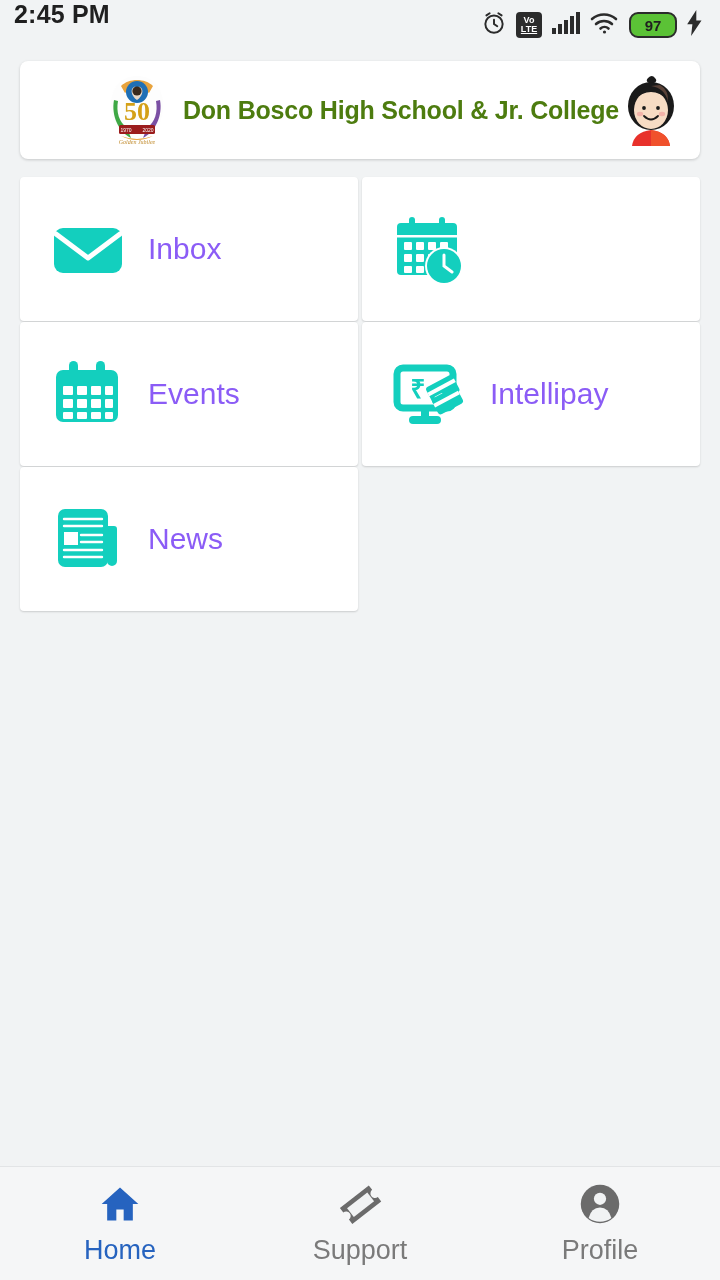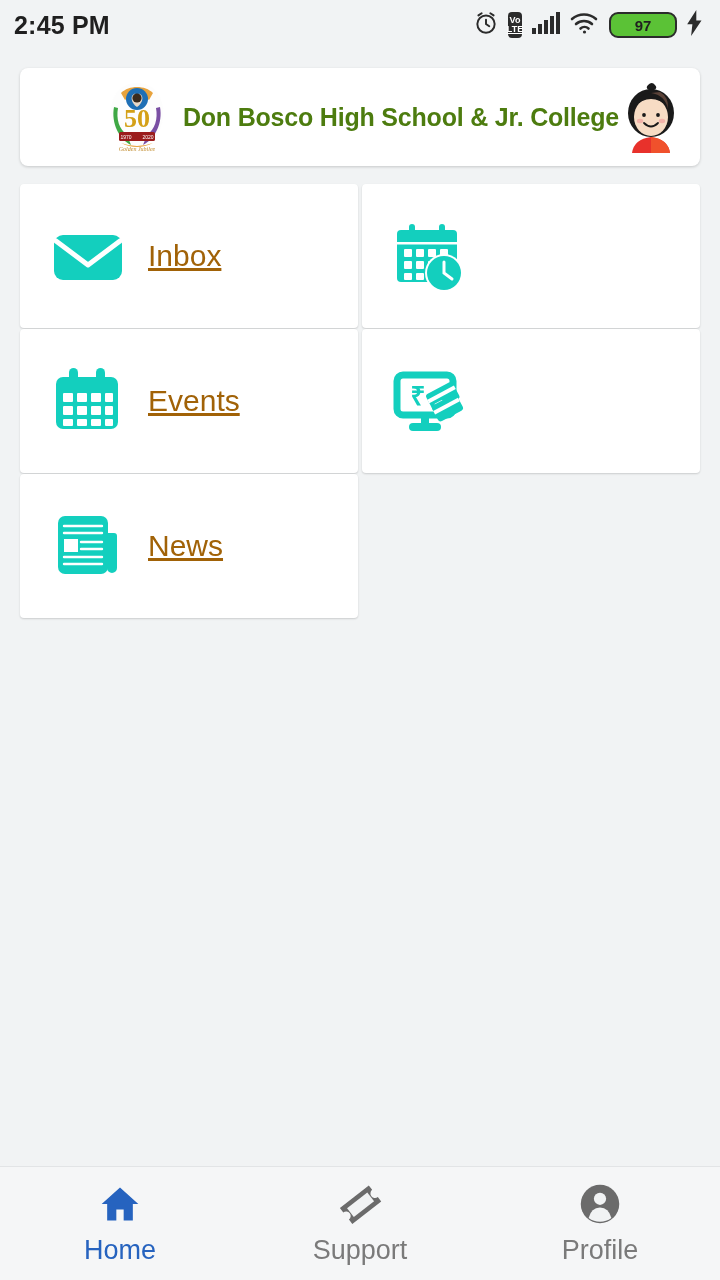--- a/index.html
+++ b/index.html
@@ -7,44 +7,44 @@
     width: 720px; height: 1280px;
     font-family: "Liberation Sans", sans-serif;
     background: #F1F3F4;
     overflow: hidden;
   }
   .phone { position: relative; width: 720px; height: 1280px; display: flex; flex-direction: column; background: #F1F3F4; }
 
   
   .statusbar {
     height: 50px; flex: 0 0 50px;
-    display: flex; align-items: center; justify-content: space-between;
+    display: flex; justify-content: space-between;
     padding: 0 16px 0 14px;
     background: #F1F3F4;
   }
   .status-time { font-size: 25px; font-weight: bold; color: #1f1f1f; letter-spacing: .2px; }
   .status-icons { display: flex; align-items: center; gap: 9px; }
   .ic { display: block; }
   .volte {
-    width: 14px; height: 26px; border-radius: 4px; background: #2b2b2b;
+    width: 26px; height: 26px; border-radius: 4px; background: #2b2b2b;
     color: #fff; display: flex; flex-direction: column; align-items: center; justify-content: center;
     line-height: 1; font-weight: bold;
   }
   .volte span:first-child { font-size: 9px; }
   .volte span:last-child { font-size: 9px; text-decoration: underline; }
   .battery {
     display: flex; align-items: center; justify-content: center;
-    width: 68px; height: 26px; border: 2.5px solid #2b2b2b; border-radius: 9px;
+    width: 48px; height: 26px; border: 2.5px solid #2b2b2b; border-radius: 9px;
     background: #5BC236; position: relative;
   }
   .battery .lvl { font-size: 15px; font-weight: bold; color: #1f1f1f; }
 
   
   .header-card {
-    margin: 18px 20px 0 20px; height: 98px;
+    margin: 11px 20px 0 20px; height: 98px;
     background: #ffffff; border-radius: 8px;
     box-shadow: 0 1px 3px rgba(0,0,0,.18);
     display: flex; align-items: center; justify-content: center;
     position: relative; padding: 0 14px;
   }
   .school-logo { width: 72px; height: 80px; flex: 0 0 72px; }
   .school-name {
     font-size: 25px; font-weight: bold; color: #4d7c0f;
     margin-left: 10px; white-space: nowrap; letter-spacing: -.2px;
   }
@@ -56,21 +56,21 @@
     display: grid; grid-template-columns: 1fr 1fr; grid-auto-rows: 144px;
     column-gap: 4px; row-gap: 1px;
   }
   .tile {
     background: #ffffff; border-radius: 4px;
     box-shadow: 0 1px 2px rgba(0,0,0,.16);
     display: flex; align-items: center; padding-left: 30px; gap: 22px;
     cursor: pointer;
   }
   .tile-icon { width: 76px; height: 76px; flex: 0 0 76px; display: flex; align-items: center; justify-content: center; }
-  .tile-label { font-size: 30px; color: #a16207; text-decoration: underline; }
+  .tile-label { font-size: 30px; color: #8b5cf6; }
 
   
   .spacer { flex: 1 1 auto; }
   .bottomnav {
     flex: 0 0 114px; height: 114px; background: #F5F6F7;
     border-top: 1px solid #E2E4E6;
     display: flex; align-items: center;
   }
   .nav-item {
     flex: 1 1 0; display: flex; flex-direction: column;
@@ -248,20 +248,21 @@
             <rect x="38" y="24" width="30" height="19" rx="3" fill="#13CFBE"></rect>
             <rect x="38" y="29" width="30" height="4" fill="#ffffff"></rect>
             <rect x="42" y="36" width="9" height="4" rx="1" fill="#ffffff"></rect>
           </g>
           <g transform="rotate(-28 56 48)">
             <rect x="43" y="36" width="28" height="18" rx="3" fill="#13CFBE"></rect>
             <rect x="43" y="41" width="28" height="4" fill="#ffffff"></rect>
           </g>
         </svg>
       </span>
+      <span class="tile-label">Intellipay</span>
     </div>
 
     <div class="tile">
       <span class="tile-icon">
         <svg viewBox="0 0 76 76" width="76" height="76">
           <path d="M56 24 h8 a4 4 0 0 1 4 4 v32 a6 6 0 0 1 -12 0Z" fill="#13CFBE" stroke="#ffffff" stroke-width="2"></path>
           <rect x="8" y="8" width="50" height="58" rx="7" fill="#13CFBE"></rect>
           <g stroke="#ffffff" stroke-width="2.4" stroke-linecap="round">
             <path d="M14 18 H52"></path>
             <path d="M14 25 H52"></path>

